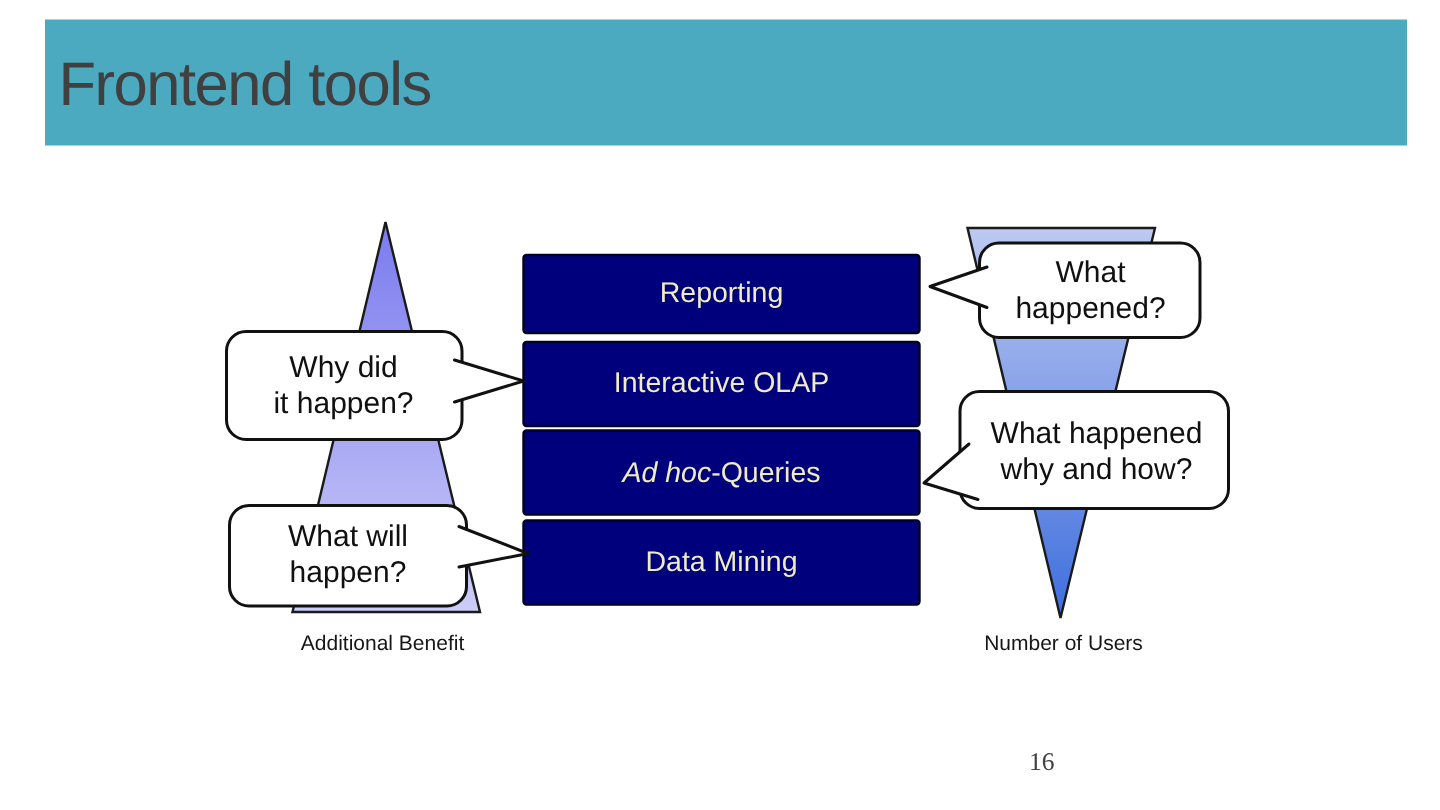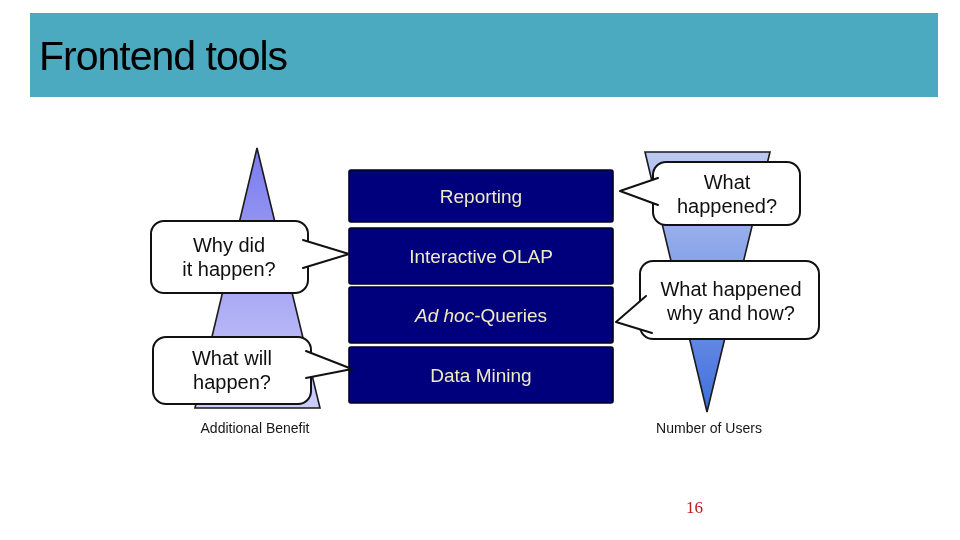--- a/index.html
+++ b/index.html
@@ -6,30 +6,30 @@
   #slide{
     position:relative;width:960px;height:540px;background:#ffffff;overflow:hidden;
     font-family:"Liberation Sans",sans-serif;
   }
   #title-bar{
     position:absolute;left:30px;top:13px;width:908px;height:84px;
     background:#4BA9C0;
   }
   #slide-title{
     position:absolute;left:9px;top:0;height:84px;line-height:86px;
-    font-size:41px;font-weight:300;letter-spacing:-1px;color:#000000;
+    font-size:41px;font-weight:300;letter-spacing:-1px;color:#404040;
     white-space:nowrap;
   }
   #diagram-svg{position:absolute;left:0;top:0;}
   .box-label{font-size:19px;fill:#F0ECC2;}
   .callout-text{font-size:20px;fill:#101010;}
   .axis-label{font-size:14px;fill:#161616;}
   #page-number{
     position:absolute;left:686px;top:498px;
-    font-family:"Liberation Serif",serif;font-size:17px;color:#b91c1c;
+    font-family:"Liberation Serif",serif;font-size:17px;color:#404040;
   }
 </style>
 </head>
 <body>
 
 <div id="slide">
 
   <div id="title-bar">
     <div id="slide-title">Frontend tools</div>
   </div>

